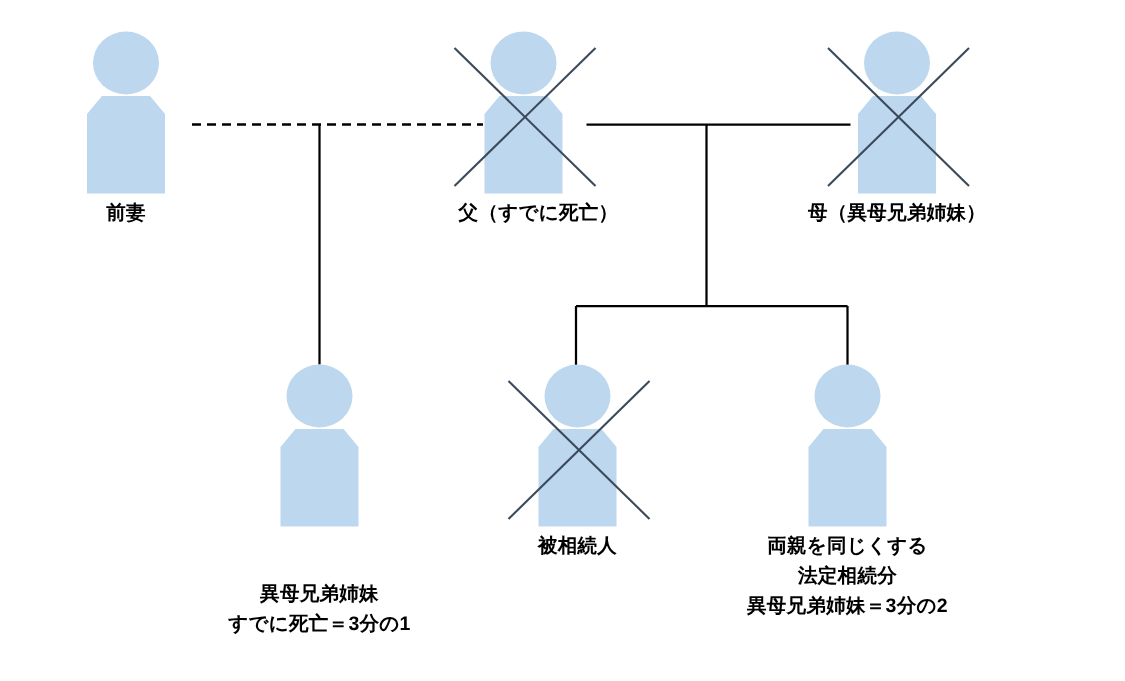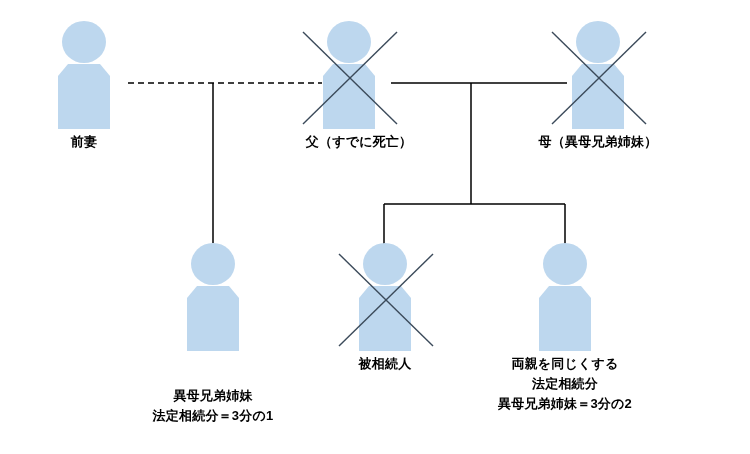--- a/index.html
+++ b/index.html
@@ -109,21 +109,21 @@
   <div class="label" style="left:259px; top:132px; width:200px;">
     <span class="line">父（すでに死亡）</span>
   </div>
 
   <div class="label" style="left:498px; top:132px; width:200px;">
     <span class="line">母（異母兄弟姉妹）</span>
   </div>
 
   <div class="label" style="left:113px; top:354px; width:200px;margin-top:32px;">
     <span class="line">異母兄弟姉妹</span>
-    <span class="line">法定相続分＝3分の1</span>
+    <span class="line">すでに死亡＝3分の1</span>
   </div>
 
   <div class="label" style="left:305px; top:354px; width:160px;">
     <span class="line">被相続人</span>
   </div>
 
   <div class="label" style="left:465px; top:354px; width:200px;">
     <span class="line">両親を同じくする</span>
     <span class="line">法定相続分</span>
     <span class="line">異母兄弟姉妹＝3分の2</span>

